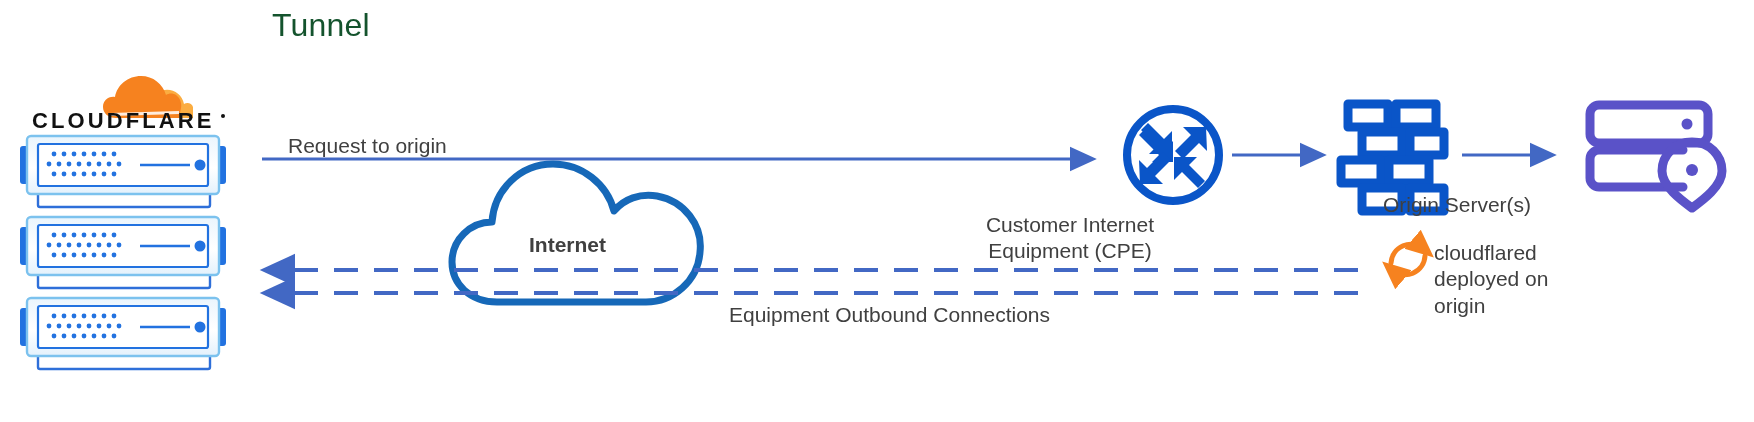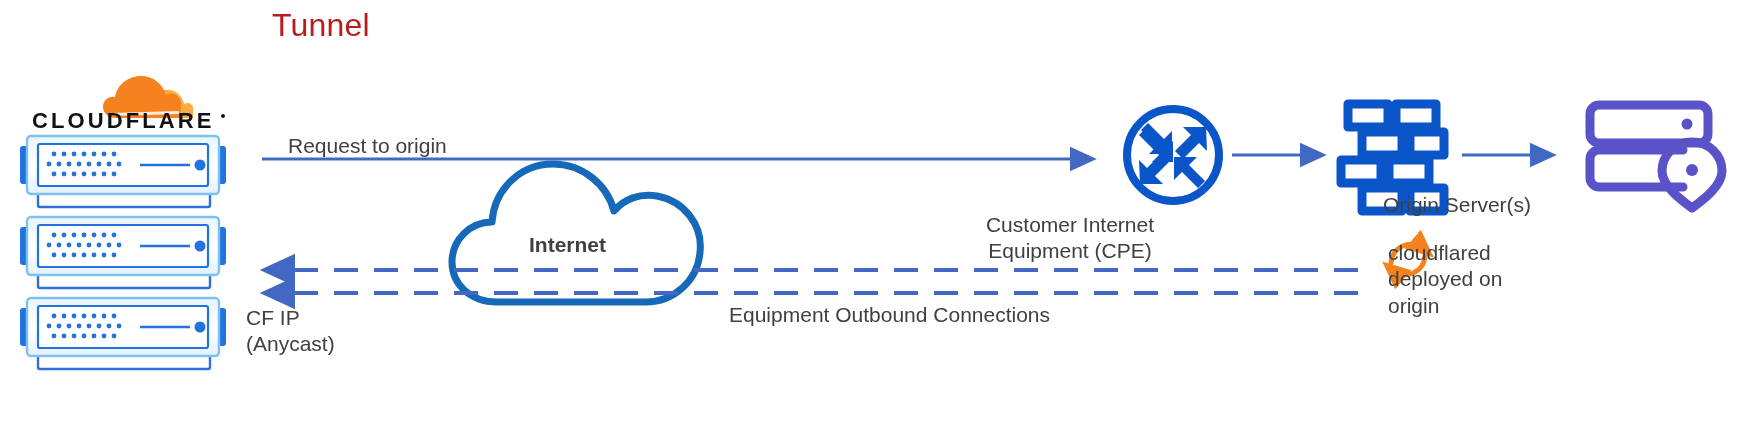--- a/index.html
+++ b/index.html
@@ -17,21 +17,21 @@
     background: #ffffff;
     overflow: hidden;
   }
   .abs { position: absolute; }
 
   
   #title {
     left: 272px;
     top: 6px;
     font-size: 32px;
-    color: #b91c1c;
+    color: #14532d;
     letter-spacing: 0.2px;
     font-weight: 400;
     white-space: nowrap;
   }
 
   
   #cf-logo {
     left: 30px;
     top: 70px;
     width: 200px;
@@ -57,21 +57,21 @@
     white-space: nowrap;
     line-height: 1.22;
   }
   #lbl-request  { left: 288px;  top: 133px; }
   #lbl-internet { left: 529px;  top: 232px; font-weight: bold; }
   #lbl-cfip     { left: 246px;  top: 305px; }
   #lbl-persist  { left: 729px;  top: 302px; }
   #lbl-cpe      { left: 948px;  top: 212px; text-align: center; width: 244px; }
   #lbl-firewall { left: 1158px; top: 208px; text-align: center; width: 202px; }
   #lbl-origin   { left: 1377px; top: 192px; text-align: center; width: 160px; }
-  #lbl-cfd      { left: 1388px; top: 240px; width: 120px; line-height: 1.26; }
+  #lbl-cfd      { left: 1434px; top: 240px; width: 120px; line-height: 1.26; }
 
   
   #overlay { left: 0; top: 0; width: 1754px; height: 422px; }
 </style>
 </head>
 <body>
 
 <div id="canvas">
 
   <div class="abs lbl" id="title">Tunnel</div>
@@ -286,24 +286,20 @@
     <g fill="none" stroke="#f6821f" stroke-width="5" stroke-linecap="round">
       <path d="M1391,263 A20,20 0 0,1 1424,249" marker-end="url(#arrOrange)"></path>
       <path d="M1425,256 A20,20 0 0,1 1392,270" marker-end="url(#arrOrange)"></path>
     </g>
   </svg>
 
   <div class="abs lbl" id="lbl-request">Request to origin</div>
 
   <div class="abs lbl" id="lbl-internet">Internet</div>
 
-  <div class="abs lbl" id="lbl-cfip">
-    <div>CF IP</div>
-    <div>(Anycast)</div>
-  </div>
 
   <div class="abs lbl" id="lbl-persist">Equipment Outbound Connections</div>
 
   <div class="abs lbl" id="lbl-cpe">
     <div>Customer Internet</div>
     <div>Equipment (CPE)</div>
   </div>
 
 
   <div class="abs lbl" id="lbl-origin">Origin Server(s)</div>

